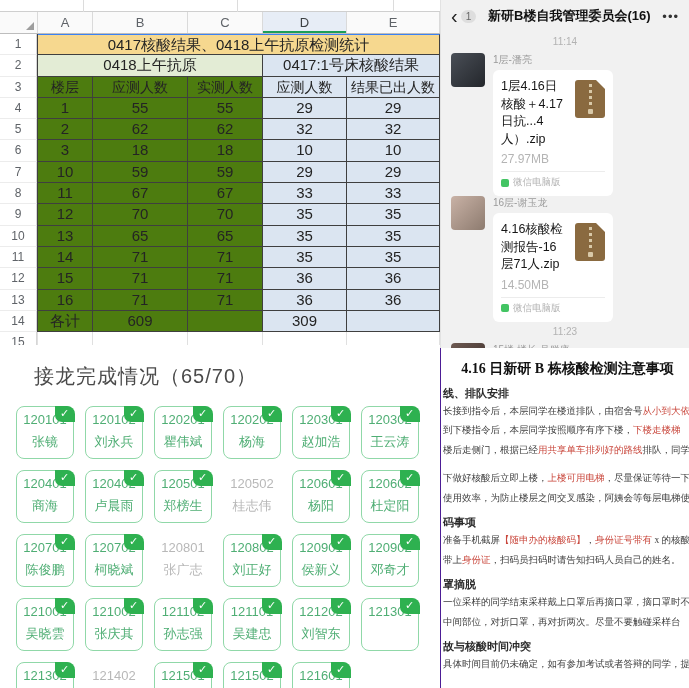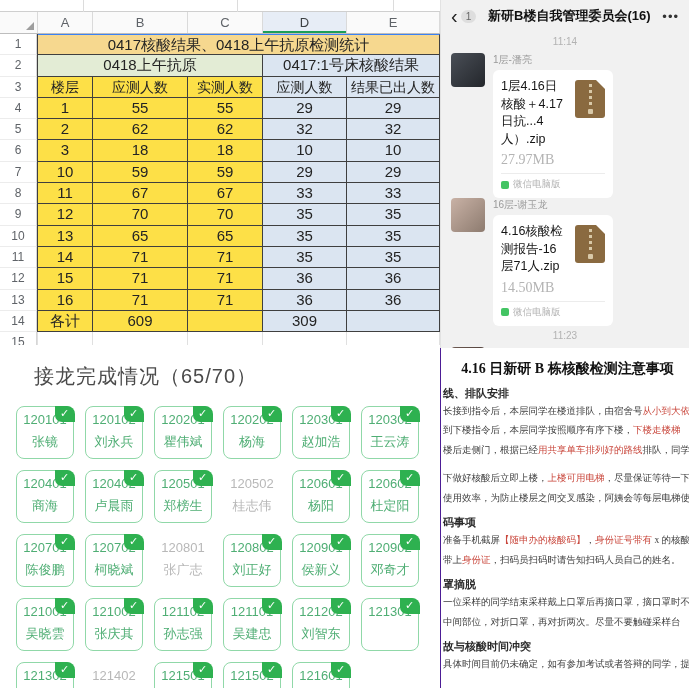--- a/index.html
+++ b/index.html
@@ -14,21 +14,21 @@
   .lr .cell-l { border-right:1px solid #dadada; color:#5f6368; font-size:13px; text-align:center; line-height:21px; overflow:hidden; }
   .corner { width:38px; position:relative; }
   .corner .tri { position:absolute; right:3px; bottom:3px; width:0; height:0; border-bottom:8px solid #9e9e9e; border-left:8px solid transparent; }
   .colA{width:55px}.colB{width:95px}.colC{width:75px}.colD{width:84px}.colE{width:93px}
   .lr .sel { background:#e7edf6; box-shadow:inset 0 -2px 0 #1e9e57; color:#3c4043; }
   .r { display:flex; height:21.3px; }
   .rn { width:38px; font-size:12px; color:#5f6368; text-align:center; line-height:21px; border-right:1px solid #d6d6d6; border-bottom:1px solid #ececec; background:#fff; }
   .tb { display:flex; border-left:1px solid #3f3f3f; }
   .c, .m { border-right:1px solid #3f3f3f; border-bottom:1px solid #3f3f3f; font-size:15px; color:#242424; text-align:center; line-height:20px; overflow:hidden; white-space:nowrap; }
   .bt > .c, .bt > .m { border-top:1px solid #3b82f6; }
-  .g { background:#fde047; }
+  .g { background:#4d7c0f; }
   .bl { background:#dbe5f1; }
   .ttl { width:402px; background:#f6d88f; font-size:15px; }
   .mL { width:225px; background:#e3ecd5; }
   .mR { width:177px; background:#dbe5f1; }
   .hd { font-size:14px; }
   .r15 .tb { border-left:1px solid #e0e0e0; }
   .r15 .c { border-right:1px solid #e0e0e0; border-bottom:none; background:#fff; }
 
   
   .wechat { position:absolute; left:440px; top:0; width:249px; height:348px; background:#f1f1f1; border-left:1px solid #e2e2e2; overflow:hidden; }
@@ -40,21 +40,21 @@
   .wtime { text-align:center; font-size:10px; color:#b2b2b2; margin:4px 0 6px; }
   .msg { display:flex; padding:0 10px; }
   .ava { width:34px; height:34px; border-radius:4px; flex:none; }
   .av1 { background:linear-gradient(135deg,#4a4f57,#23262b); }
   .av2 { background:linear-gradient(135deg,#c9b2a6,#8d7b6f); }
   .av3 { background:linear-gradient(135deg,#6e5a52,#3c2f2b); }
   .mbody { margin-left:8px; }
   .sender { font-size:10px; color:#9a9a9a; margin-bottom:3px; }
   .fcard { position:relative; width:120px; background:#fff; border-radius:6px; padding:8px 8px 2px; }
   .fname { font-size:12.5px; color:#161616; line-height:1.4; padding-right:40px; min-height:34px; }
-  .fsize { font-size:14px; color:#b4b4b4; margin:4px 0 5px;font-family:Liberation Serif, serif; }
+  .fsize { font-size:12px; color:#b4b4b4; margin:4px 0 5px; }
   .fdiv { border-top:1px solid #ececec; }
   .ffoot { font-size:9.5px; color:#b4b4b4; padding:4px 0 5px; display:flex; align-items:center; }
   .pcicon { width:8px; height:8px; background:#43c463; border-radius:2px; margin-right:4px; flex:none; }
   .zip { position:absolute; top:10px; right:8px; width:30px; height:38px; background:#8a6a40; border-radius:3px; }
   .zip::before { content:''; position:absolute; top:0; right:0; border-top:9px solid #fff; border-left:9px solid transparent; }
   .zz { position:absolute; left:50%; top:4px; bottom:10px; width:3px; margin-left:-1.5px; background:repeating-linear-gradient(to bottom,#d9c9a8 0 3px,transparent 3px 6px); }
   .zz::after { content:''; position:absolute; left:-1px; bottom:-6px; width:5px; height:5px; background:#d9c9a8; border-radius:1px; }
 
   
   .roster { position:absolute; left:0; top:345px; width:440px; height:343px; background:#fff; overflow:hidden; }

